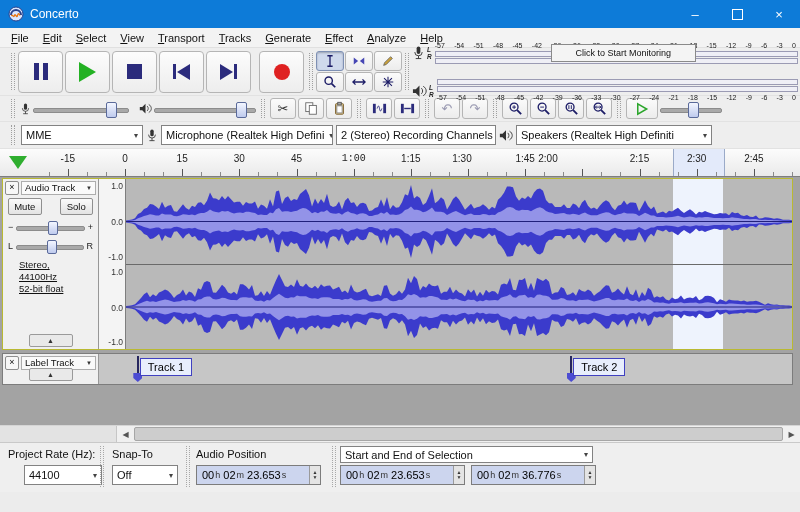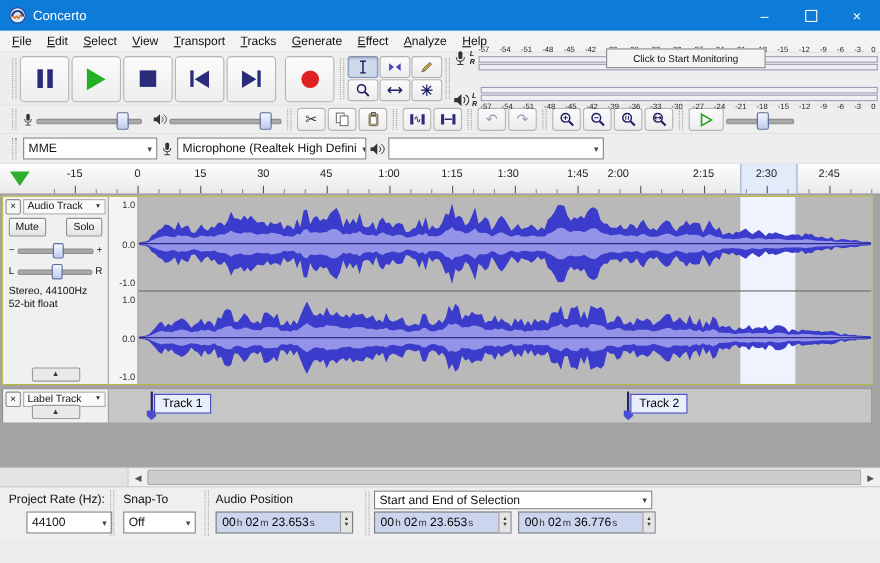--- a/index.html
+++ b/index.html
@@ -74,21 +74,21 @@
   .ptitlebox{display:flex;align-items:center;border:1px solid #adadad;background:#fafafa;padding:0 3px;flex:1;height:12px;min-width:0;}
   .ptitle{font-size:9.5px;white-space:nowrap;overflow:hidden;}
   .parrow{margin-left:auto;font-size:6px;color:#333;}
   .pbtns{display:flex;gap:18px;padding:2px 5px;}
   .pbtn{flex:1;height:15px;border:1px solid #8f8f8f;border-radius:2px;background:linear-gradient(#fafafa,#e3e3e3);
         font-size:9.5px;display:flex;align-items:center;justify-content:center;}
   .pslider{display:flex;align-items:center;padding:1px 5px;gap:3px;height:17px;font-size:9px;color:#222;}
   .ptrack{position:relative;flex:1;height:14px;}
   .ptrack .bar{position:absolute;left:0;right:0;top:6px;height:3px;background:#a9a9a9;border:1px solid #8c8c8c;border-radius:2px;}
   .ptrack .th{position:absolute;top:1px;width:8px;height:12px;background:linear-gradient(#f3f6ff,#bfcbee);border:1px solid #5a6a9a;border-radius:2px;}
-  .pinfo{padding:4px 5px 0;font-size:9.5px;line-height:12px;color:#111;}
+  .pinfo{padding:4px 16px 0;font-size:9.5px;line-height:12px;color:#111;text-decoration:underline;}
   .pcollapse{position:absolute;bottom:2px;left:50%;transform:translateX(-50%);width:42px;height:11px;font-size:7px;
         display:flex;align-items:center;justify-content:center;border:1px solid #9a9a9a;background:#e9e9e9;border-radius:2px;color:#333;}
   .vruler{width:26px;flex:0 0 26px;background:#f4f4f4;border-right:1px solid #7e7e7e;position:relative;}
   .vl{position:absolute;right:2px;font-size:8.5px;color:#333;}
   .waves{flex:1;position:relative;background:#b9b9b9;min-width:0;}
   .chan{position:absolute;left:0;right:0;overflow:hidden;}
   .chan1{top:0;height:85px;border-bottom:1px solid #6a6a6a;}
   .chan2{top:86px;height:84px;}
   .wave-selection{position:absolute;top:0;bottom:0;background:#eef3fd;}
   svg.wave{position:absolute;left:0;top:0;width:100%;height:100%;}
@@ -414,27 +414,32 @@
           <rect x="5" y="1" width="4" height="8" rx="2" fill="#333"></rect>
           <path d="M3 7a4 4 0 0 0 8 0" fill="none" stroke="#333"></path>
           <line x1="7" y1="11" x2="7" y2="14" stroke="#333"></line>
           <line x1="4" y1="14" x2="10" y2="14" stroke="#333"></line>
         </svg>
       </span>
     <div class="dd" style="width:172px;">
       <span>Microphone (Realtek High Defini</span>
         <span class="arrow">▾</span>
       </div>
+    <div class="dd" style="width:160px;">
+      <span>2 (Stereo) Recording Channels</span>
+        <span class="arrow">▾</span>
+      </div>
     <span class="dev-icon">
       <svg width="14" height="13" viewBox="0 0 16 14">
           <path d="M1 5h3l4-4v12L4 9H1z" fill="#333"></path>
           <path d="M10 4a4 4 0 0 1 0 6M12 2a7 6 0 0 1 0 10" fill="none" stroke="#333"></path>
         </svg>
       </span>
     <div class="dd" style="width:196px;">
+      <span>Speakers (Realtek High Definiti</span>
         <span class="arrow">▾</span>
       </div>
   </div>
 
   <div class="ruler">
     <div class="ruler-sel" id="ruler-selection" style="left: 672.505px; width: 50.0157px;"></div>
     <div class="playhead"></div>
     <div id="ruler-ticks">
         <div class="tick" style="left: 48.774px;"></div>
         <div class="tick major" style="left: 67.8305px;"></div>
@@ -474,25 +479,25 @@
         <div class="tick" style="left: 715.751px;"></div>
         <div class="tick" style="left: 734.808px;"></div>
         <div class="tick major" style="left: 753.865px;"></div>
         <div class="tick" style="left: 772.921px;"></div>
         <div class="tick" style="left: 791.977px;"></div>
         <div class="tick-label" style="left: 67.8305px;">-15</div>
         <div class="tick-label" style="left: 125px;">0</div>
         <div class="tick-label" style="left: 182.169px;">15</div>
         <div class="tick-label" style="left: 239.339px;">30</div>
         <div class="tick-label" style="left: 296.509px;">45</div>
-        <div class="tick-label" style="left: 353.678px;">1:00</div>
+        <div class="tick-label" style="left: 353.678px; font-family: Liberation Mono, monospace;">1:00</div>
         <div class="tick-label" style="left: 410.848px;">1:15</div>
         <div class="tick-label" style="left: 462px;">1:30</div>
         <div class="tick-label" style="left: 525.187px;">1:45</div>
-        <div class="tick-label" style="left: 562px;">2:00</div>
+        <div class="tick-label" style="left: 548px;">2:00</div>
         <div class="tick-label" style="left: 639.525px;">2:15</div>
         <div class="tick-label" style="left: 696.695px;">2:30</div>
         <div class="tick-label" style="left: 753.865px;">2:45</div>
       </div>
   </div>
 
   <div class="tracks">
 
     <div class="atrack">
       <div class="panel">

